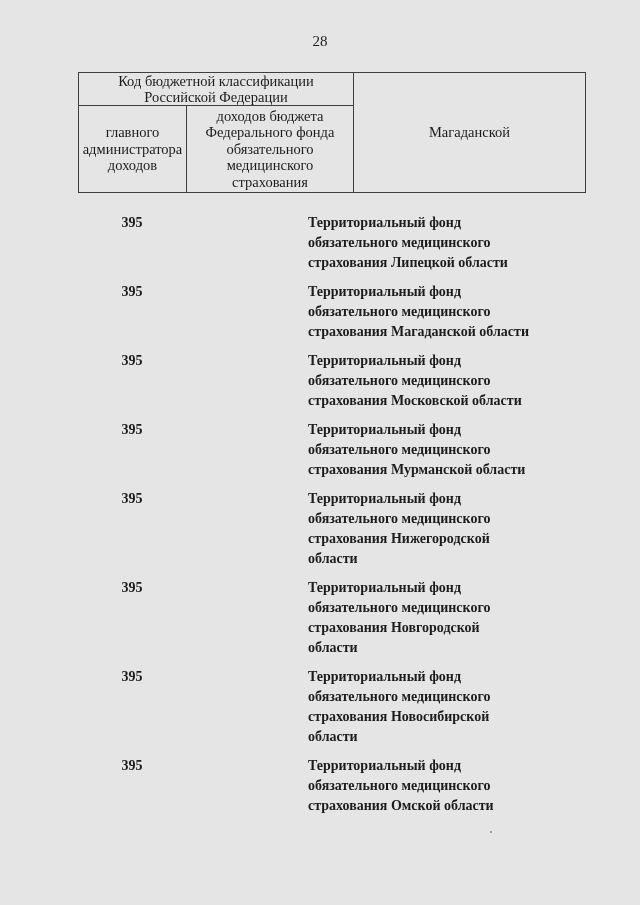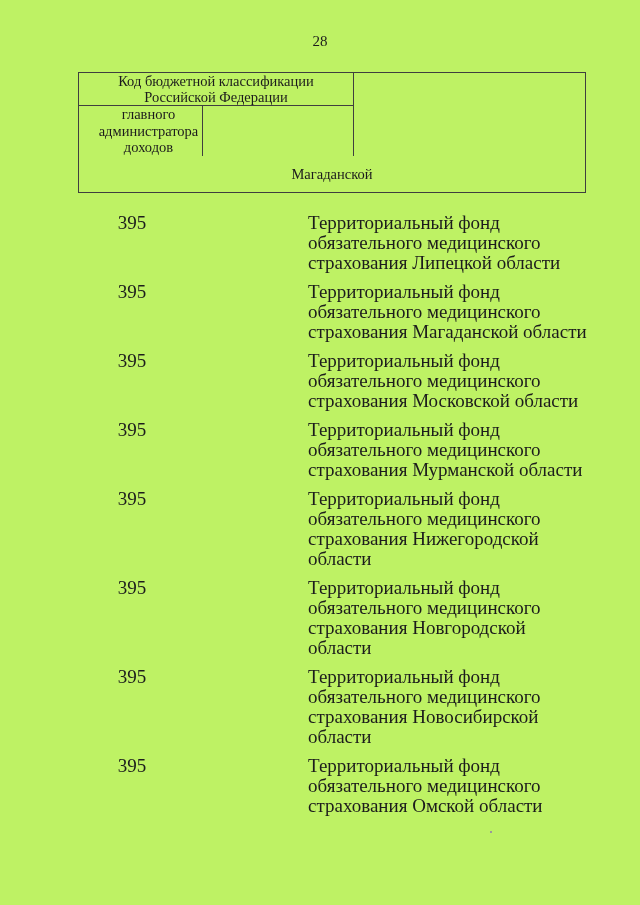--- a/index.html
+++ b/index.html
@@ -8,21 +8,21 @@
     background: #ffffff;
     font-family: "Liberation Serif", "DejaVu Serif", serif;
     color: #1c1c1c;
     position: relative;
     overflow: hidden;
   }
   .page {
     position: relative;
     width: 640px;
     height: 905px;
-    background: #bef264;
+    background: #e5e5e5;
   }
   .page-number {
     position: absolute;
     top: 33px;
     left: 0;
     width: 640px;
     text-align: center;
     font-size: 15px;
     line-height: 17px;
   }
@@ -31,21 +31,20 @@
     left: 78px;
     top: 72px;
     width: 508px;
   }
   .thead {
     display: flex;
     height: 121px;
     border: 1px solid #3f3f3f;
     font-size: 14.5px;
     line-height: 16.5px;
-    flex-direction: column;
   }
   .kbk-left {
     width: 275px;
     border-right: 1px solid #3f3f3f;
     display: flex;
     flex-direction: column;
   }
   .kbk-span-cell {
     height: 33px;
     border-bottom: 1px solid #3f3f3f;
@@ -62,28 +61,28 @@
   .hcell {
     display: flex;
     align-items: center;
     justify-content: center;
     text-align: center;
     white-space: pre;
   }
   .admin-cell {
     width: 108px;
     border-right: 1px solid #3f3f3f;
-    margin-left: 16px;
   }
   .budget-cell { flex: 1; }
   .name-head { flex: 1; }
   .tbody {
     padding-top: 20px;
-    font-size: 19px;
+    font-size: 14px;
     line-height: 20px;
+    font-weight: bold;
   }
   .row {
     display: flex;
     margin-bottom: 9px;
   }
   .cell-code {
     width: 108px;
     text-align: center;
   }
   .cell-name {
@@ -111,20 +110,25 @@
   <div class="kbk-table">
 
     <div class="thead">
       <div class="kbk-left">
         <div class="kbk-span-cell">Код бюджетной классификации
 Российской Федерации</div>
         <div class="kbk-sub">
           <div class="hcell admin-cell">главного
 администратора
 доходов</div>
+          <div class="hcell budget-cell">доходов бюджета
+Федерального фонда
+обязательного
+медицинского
+страхования</div>
         </div>
       </div>
       <div class="hcell name-head">Магаданской</div>
     </div>
 
     <div class="tbody" id="rows">
   <div class="row">
     <div class="cell-code">395</div>
     <div class="cell-name">Территориальный фонд
 обязательного медицинского

